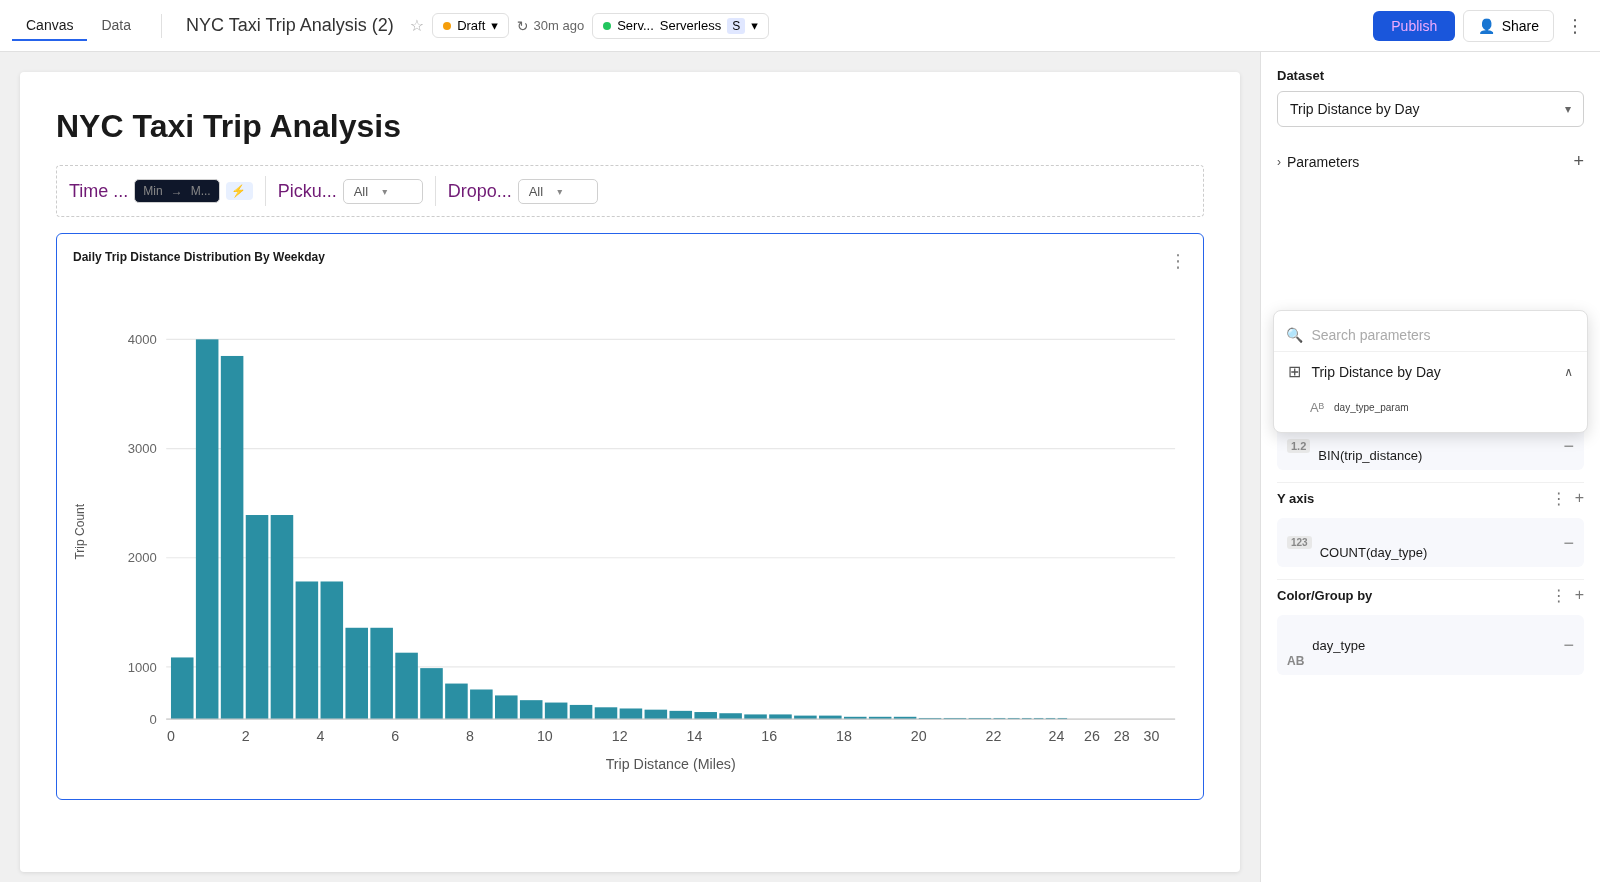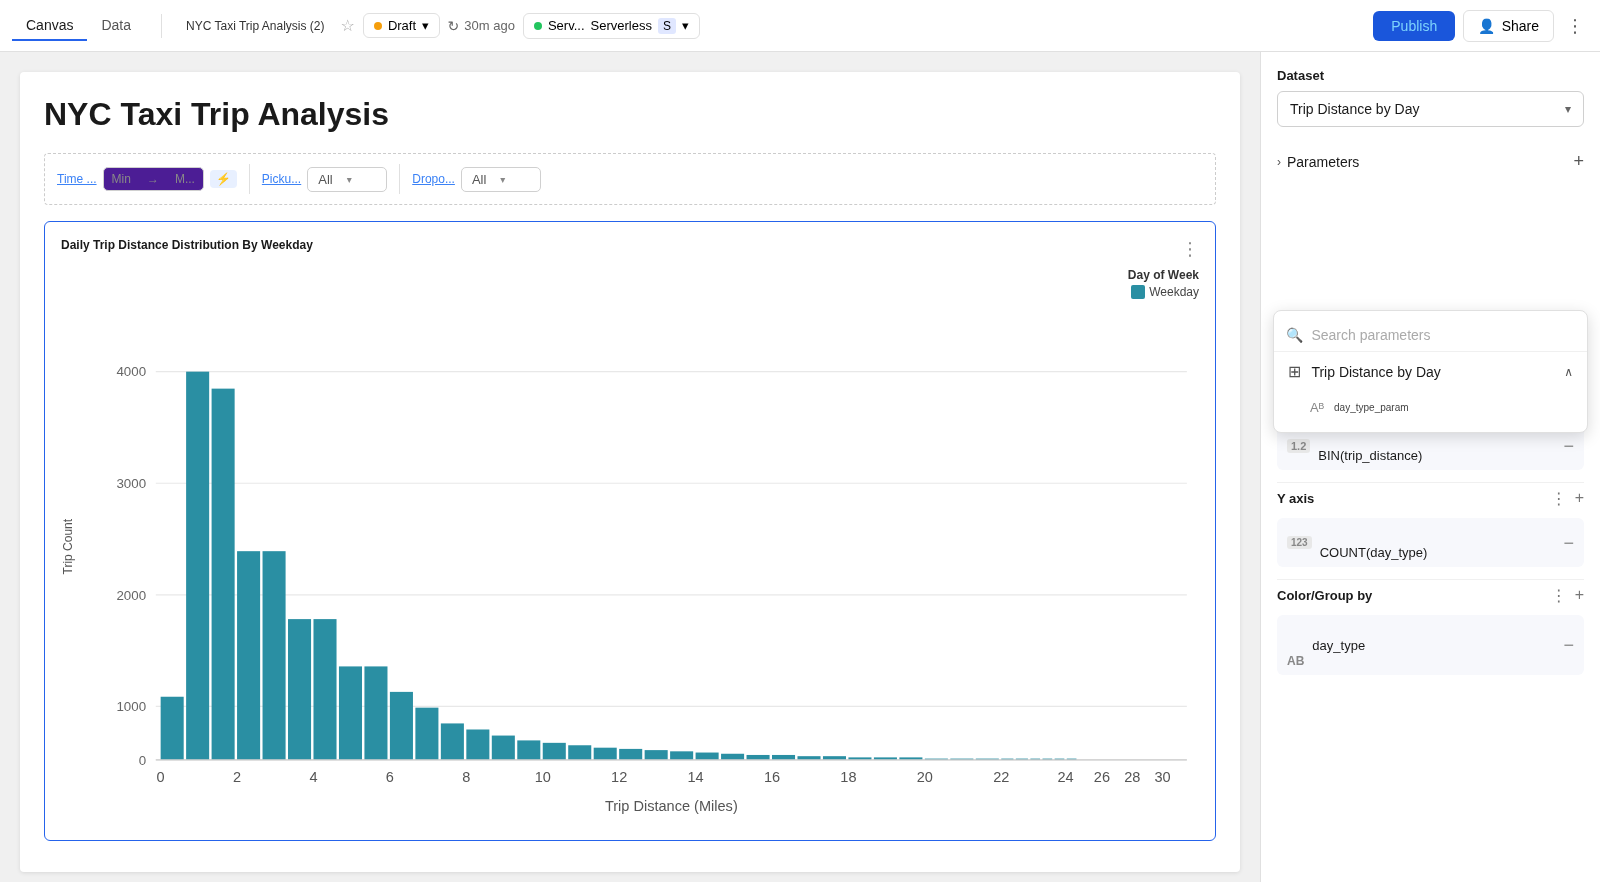--- a/index.html
+++ b/index.html
@@ -11,71 +11,71 @@
       background: #fff; border-bottom: 1px solid #e0e0e0;
       padding: 0 12px; gap: 8px; position: relative; z-index: 100;
     }
     .header-tabs { display: flex; gap: 0; }
     .header-tab {
       padding: 6px 14px; font-size: 14px; font-weight: 500;
       cursor: pointer; border-bottom: 2px solid transparent; color: #555;
     }
     .header-tab.active { color: #1a1a1a; border-bottom: 2px solid #2563eb; }
     .header-divider { width: 1px; height: 24px; background: #e0e0e0; margin: 0 8px; }
-    .doc-title { font-size: 12px; color: #333; margin: 0 8px; }
+    .doc-title { font-size: 18px; color: #333; margin: 0 8px; }
     .star-icon { font-size: 16px; color: #aaa; cursor: pointer; }
     .draft-badge {
       display: flex; align-items: center; gap: 6px;
       border: 1px solid #e0e0e0; border-radius: 6px;
       padding: 4px 10px; font-size: 13px; cursor: pointer;
     }
     .draft-dot { width: 8px; height: 8px; border-radius: 50%; background: #f59e0b; }
     .refresh-info { display: flex; align-items: center; gap: 5px; font-size: 13px; color: #666; }
     .refresh-icon { font-size: 14px; }
     .server-badge {
       display: flex; align-items: center; gap: 6px;
       border: 1px solid #e0e0e0; border-radius: 6px;
       padding: 4px 10px; font-size: 13px; cursor: pointer;
     }
     .server-dot { width: 8px; height: 8px; border-radius: 50%; background: #22c55e; }
     .spacer { flex: 1; }
     .publish-btn {
-      background: #1a56db; color: #7dd3fc; border: none; border-radius: 6px;
+      background: #1a56db; color: #f0abfc; border: none; border-radius: 6px;
       padding: 7px 18px; font-size: 14px; font-weight: 500; cursor: pointer;
     }
     .share-btn {
       display: flex; align-items: center; gap: 6px;
       border: 1px solid #e0e0e0; border-radius: 6px;
       padding: 7px 14px; font-size: 14px; cursor: pointer; background: #fff;
     }
     .more-btn { font-size: 18px; cursor: pointer; color: #555; padding: 4px; }
 
     
     .main-layout { display: flex; height: calc(100vh - 52px); }
 
     
     .canvas-area { flex: 1; overflow-y: auto; padding: 20px; background: #f0f0f0; }
     .canvas-page {
-      background: #fff; border-radius: 4px; padding: 24px;
+      background: #fff; border-radius: 4px; padding: 36px;
       min-height: 800px; box-shadow: 0 1px 4px rgba(0,0,0,0.1);
     }
     .page-title { font-size: 32px; font-weight: 700; color: #1a1a1a; margin-bottom: 20px; }
 
     
     .filters-row {
       display: flex; gap: 12px; align-items: center;
       border: 1px dashed #ccc; border-radius: 4px; padding: 10px 12px;
       margin-bottom: 16px;
     }
     .filter-item { display: flex; align-items: center; gap: 6px; }
-    .filter-label { font-size: 12px; color: #3b82f6; text-decoration: underline; }
+    .filter-label { font-size: 18px; color: #701a75; }
     .filter-range {
-      display: flex; align-items: center; gap: 16px;
+      display: flex; align-items: center; gap: 8px;
       border: 1px solid #d0d0d0; border-radius: 5px; padding: 4px 8px;
-      background: #4c1d95; font-size: 12px; color: #888;
+      background: #0f172a; font-size: 12px; color: #888;
     }
     .arrow-icon { font-size: 12px; color: #888; }
     .bolt-icon {
       background: #e8f0ff; border-radius: 4px; padding: 2px 6px;
       font-size: 12px; color: #2563eb; cursor: pointer;
     }
     .filter-select {
       display: flex; align-items: center; gap: 14px;
       border: 1px solid #d0d0d0; border-radius: 5px; padding: 4px 10px;
       background: #fff; font-size: 13px; color: #555; cursor: pointer; min-width: 80px;
@@ -281,29 +281,20 @@
       </div>
 
       <div class="chart-container">
         <div class="chart-header">
           <span class="chart-title">Daily Trip Distance Distribution By Weekday</span>
           <span class="chart-menu">⋮</span>
         </div>
         <div class="chart-inner">
           <div class="chart-y-label">Trip Count</div>
           <div class="chart-main">
-            <div style="display:flex;justify-content:flex-end;margin-bottom:4px;">
-              <div class="chart-legend">
-                <div class="legend-title">Day of Week</div>
-                <div class="legend-item">
-                  <div class="legend-color"></div>
-                  <span class="legend-text">Weekday</span>
-                </div>
-              </div>
-            </div>
             <svg class="svg-chart" viewBox="0 0 920 420">
 
               <line x1="60" y1="50" x2="910" y2="50" class="grid-line"></line>
               <line x1="60" y1="142" x2="910" y2="142" class="grid-line"></line>
               <line x1="60" y1="234" x2="910" y2="234" class="grid-line"></line>
               <line x1="60" y1="326" x2="910" y2="326" class="grid-line"></line>
               <line x1="60" y1="370" x2="910" y2="370" class="grid-line"></line>
 
               <text x="52" y="54" class="y-tick-text">4000</text>
               <text x="52" y="146" class="y-tick-text">3000</text>

